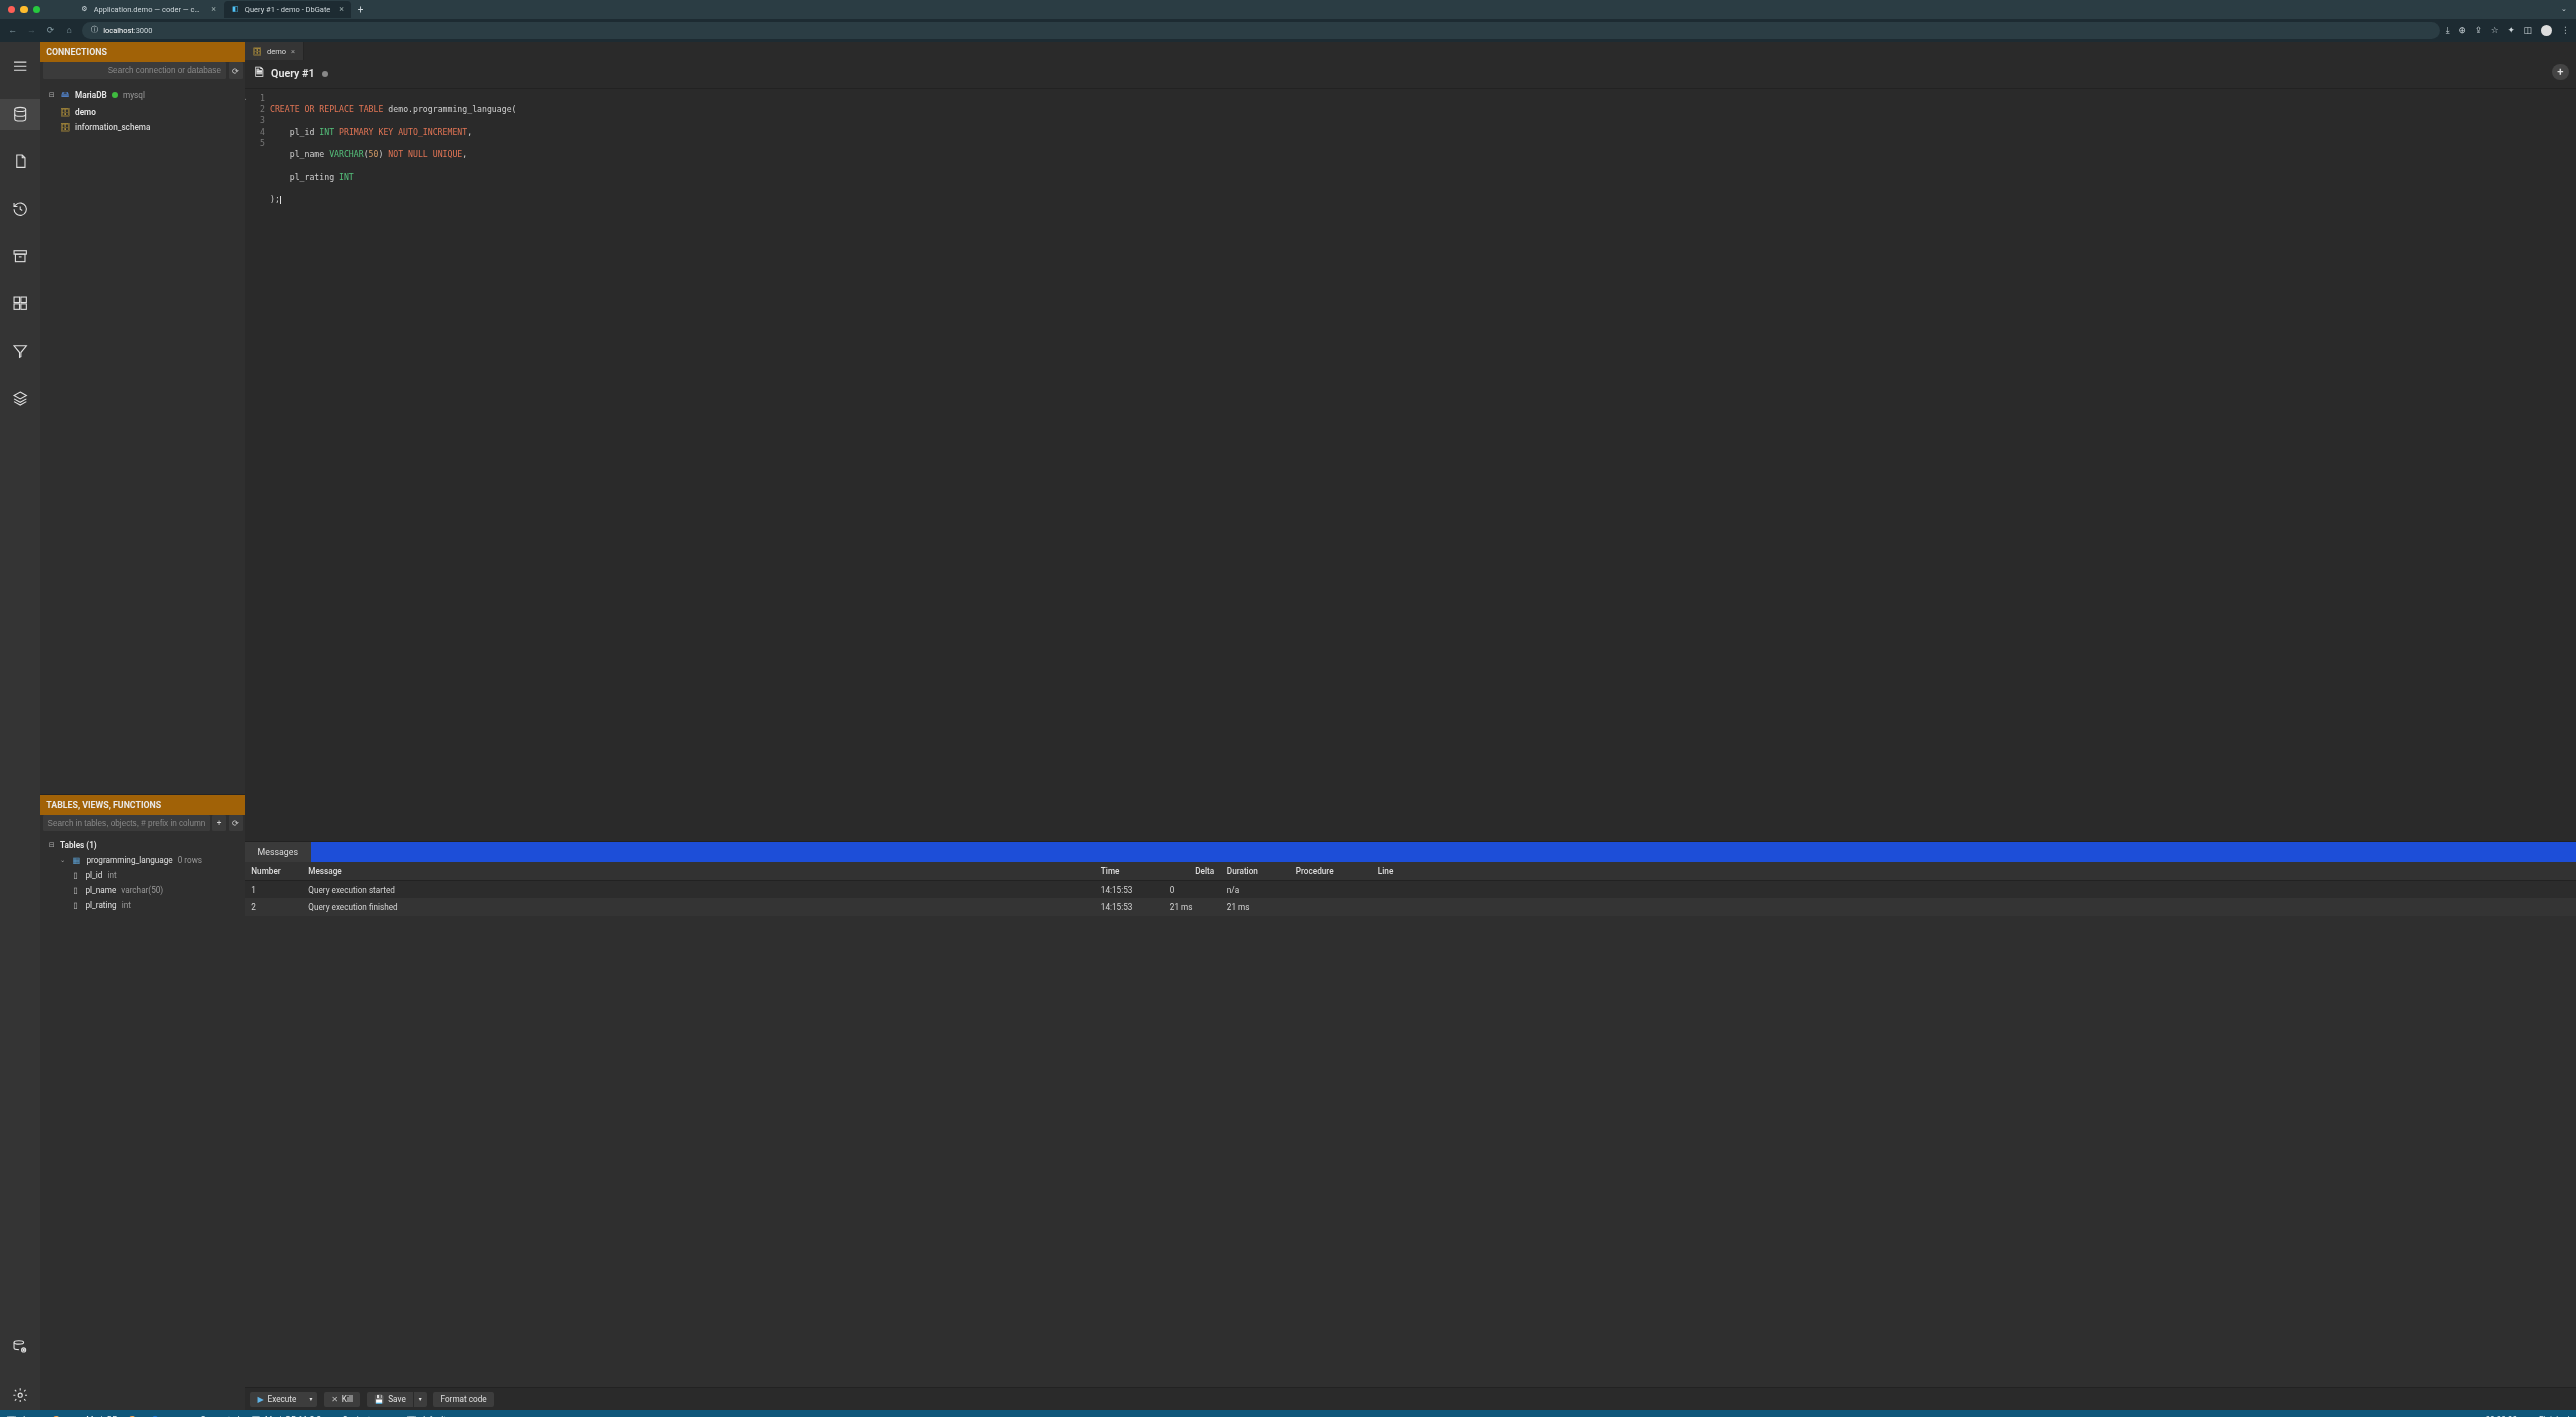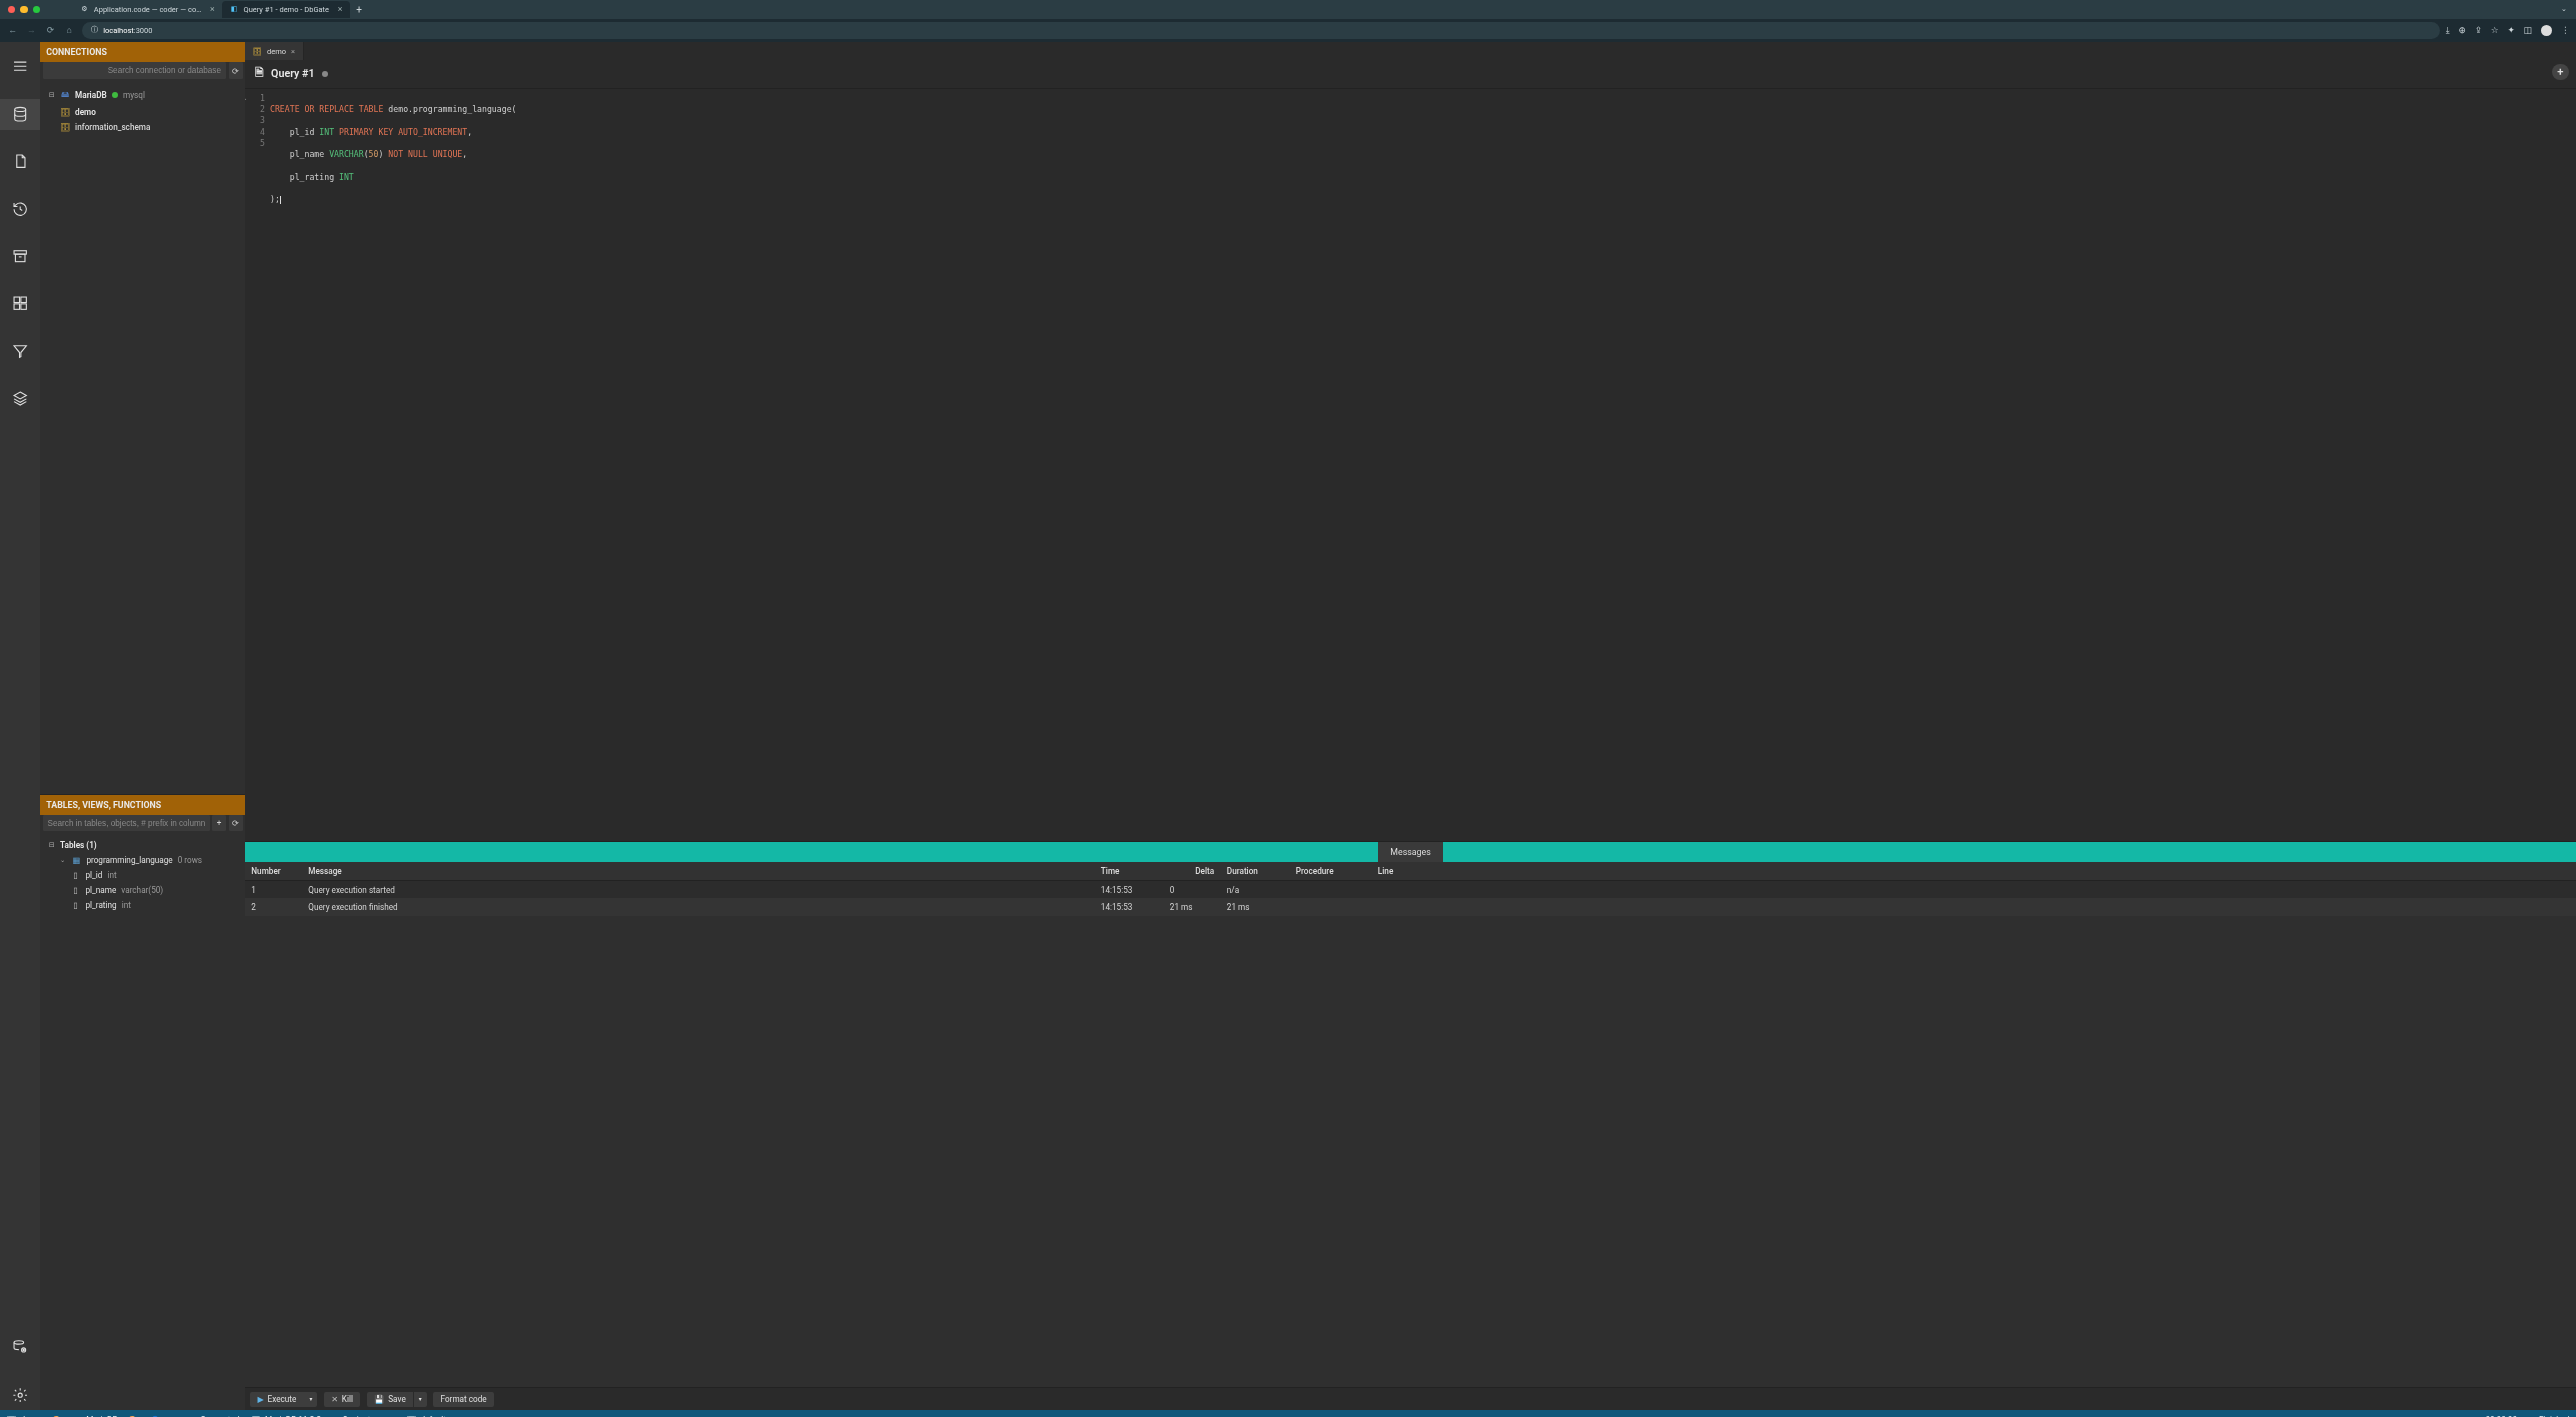--- a/index.html
+++ b/index.html
@@ -76,21 +76,21 @@
 .code { padding: 3.8px 0; white-space: pre; }
 .tok-kw { color: #e27555; }
 .tok-type { color: #55c07b; }
 .tok-num { color: #d19a66; }
 .tok-fn { color: #55c07b; }
 .tok-plain { color: #d0d0d0; }
 .cursor { border-left: 0.6px solid #ddd; display:inline-block; height:8.8px; vertical-align:middle;}
 
 
 .results { flex: 0.42; display:flex; flex-direction:column; border-top: 0.6px solid #222; background:#2f2f2f; }
-.result-tabs { display:flex; background:#14b8a6;justify-content:center; }
+.result-tabs { display:flex; background:#1d4ed8; }
 .result-tab { padding:5px 12.6px; font-size:8.8px; color:#ddd; cursor:pointer;}
 .result-tab.active { background:#3a3a3a; }
 .grid { flex:1; overflow:auto; }
 .grid table { width:100%; border-collapse:collapse; font-size:8.2px; }
 .grid th { text-align:left; padding:3.8px 6.3px; background:#323232; color:#ddd; font-weight:500; border-bottom:0.6px solid #222;}
 .grid td { padding:3.8px 6.3px; color:#d5d5d5; }
 .grid tr:nth-child(odd) td { background:#2c2c2c; }
 .grid tr:nth-child(even) td { background:#343434; }
 .grid td:first-child, .grid th:first-child { width:57px; }
 .grid th:nth-child(2), .grid td:nth-child(2) { width:34%; }
@@ -118,21 +118,21 @@
 <div class="browser-chrome">
   <div style="display:flex; align-items:center; position:relative;">
     <div class="traffic-lights">
       <span class="light red"></span>
       <span class="light yellow"></span>
       <span class="light green"></span>
     </div>
     <div class="browser-tabs">
       <div class="browser-tab">
         <span class="favicon">⚙</span>
-        <span class="title">Application.code — coder — co…</span>
+        <span class="title">Application.demo — coder — co…</span>
         <span class="close">×</span>
       </div>
       <div class="browser-tab active">
         <span class="favicon" style="color:#4fc3f7">◧</span>
         <span class="title">Query #1 - demo - DbGate</span>
         <span class="close">×</span>
       </div>
       <div class="browser-tab newtab">+</div>
     </div>
     <span class="window-dropdown">⌄</span>

